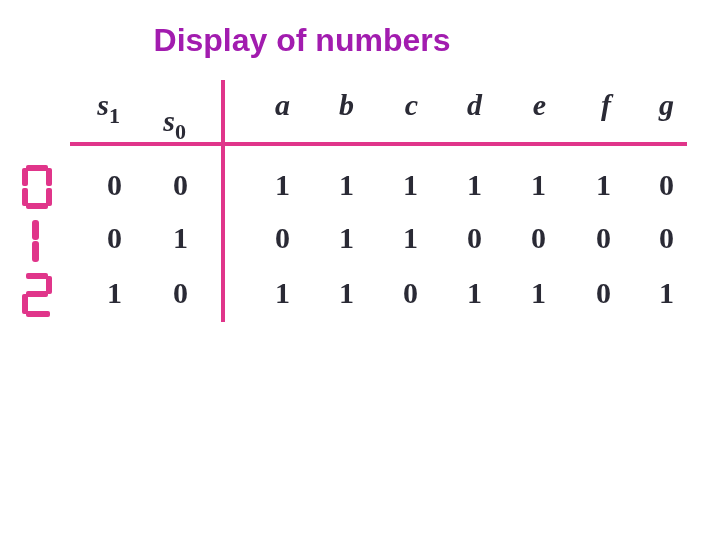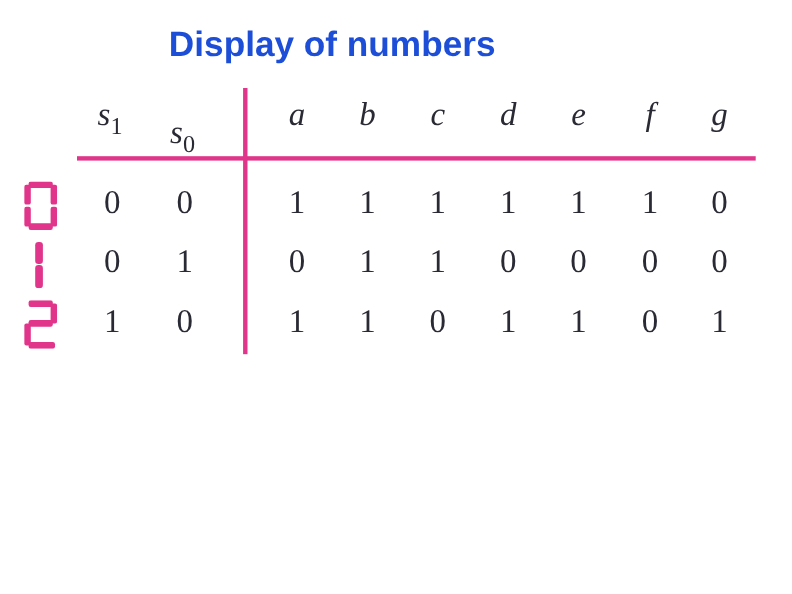--- a/index.html
+++ b/index.html
@@ -1,26 +1,26 @@
 <!DOCTYPE html>
 <html><head>
   <meta charset="utf-8">
   <style>
     html, body { margin: 0; padding: 0; background: #ffffff; }
     body { width: 720px; height: 540px; position: relative; overflow: hidden; }
     .title {
       position: absolute; left: 0; top: 20px; width: 604px; text-align: center;
       font-family: "Liberation Sans", sans-serif; font-weight: bold; font-size: 32px;
-      color: #1d4ed8; line-height: 40px;
+      color: #a21caf; line-height: 40px;
     }
     .line-h { position: absolute; left: 70px; top: 142px; width: 617px; height: 4px; background: #e0358a; }
     .line-v { position: absolute; left: 221px; top: 80px; width: 4px; height: 242px; background: #e0358a; }
     .cell {
-      position: absolute; width: 40px; text-align: center;
-      font-family: "Liberation Serif", serif; font-size: 30px; color: #2a2a35; line-height: 34px;
+      position: absolute; width: 40px; text-align: right;
+      font-family: "Liberation Serif", serif; font-size: 30px; color: #2a2a35; line-height: 34px; font-weight: bold;
     }
     .hdr { font-style: italic; }
     .hdr sub { font-style: normal; font-size: 22px; vertical-align: -8px; }
     .digit { position: absolute; }
   </style>
 </head>
 <body>
 
 <div class="title">Display of numbers</div>
 

